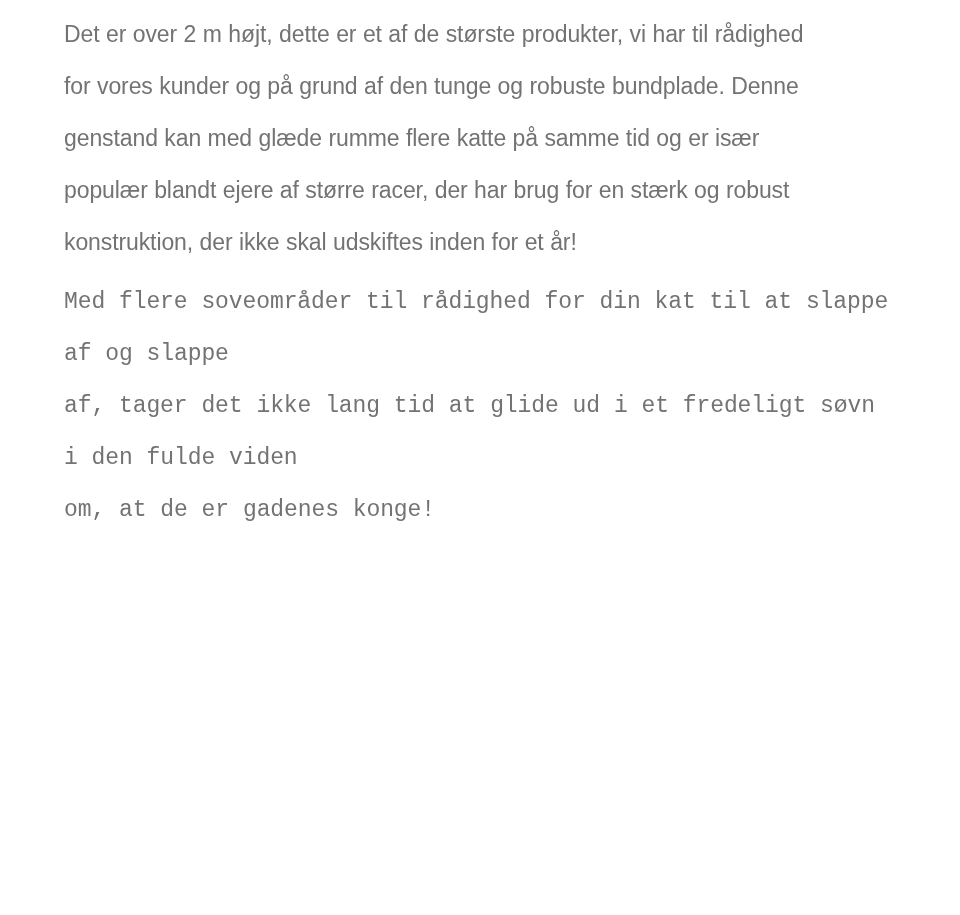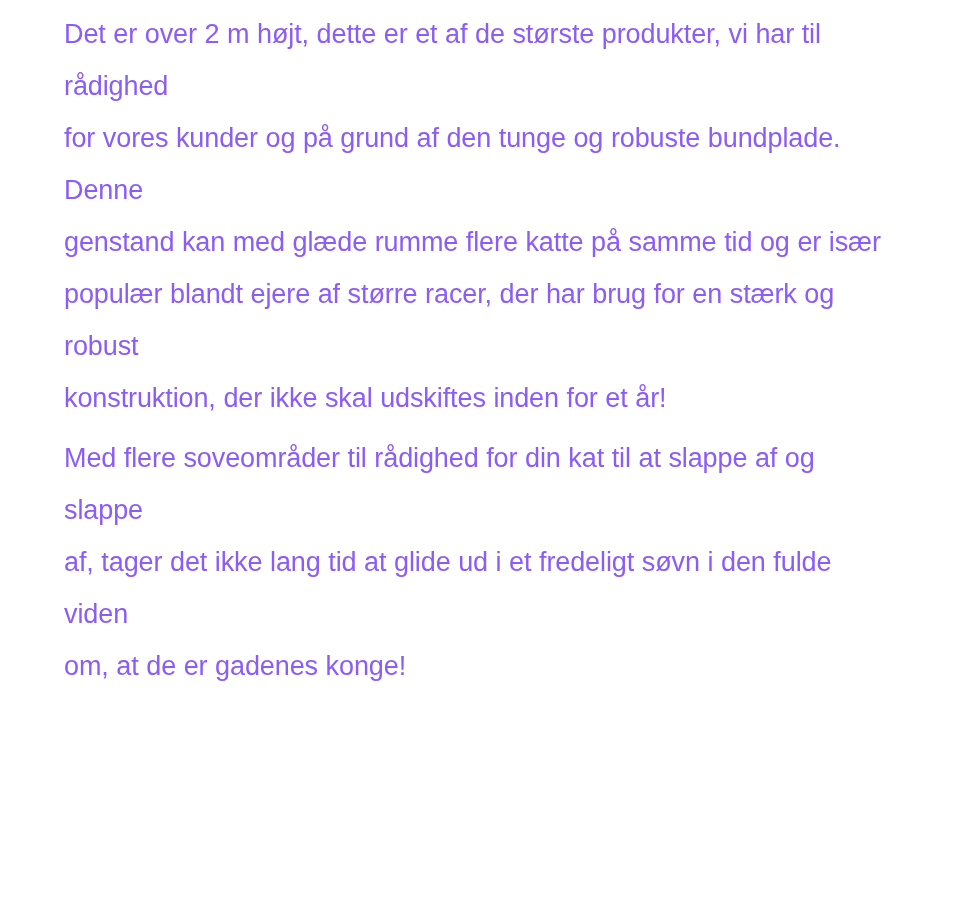--- a/index.html
+++ b/index.html
@@ -25,30 +25,31 @@
   }
   #article {
     position: absolute;
     left: 64px;
     top: 8px;
     width: 830px;
   }
   .para {
     margin: 0 0 8px 0;
     padding: 0;
-    color: #8b5cf6;
-    font-size: 27px;
+    color: #737373;
+    font-size: 23px;
     font-weight: 300;
     line-height: 52px;
     letter-spacing: -0.1px;
     word-spacing: 0.2px;
     white-space: pre-wrap;
   }
   .para:last-child {
     margin-bottom: 0;
+    font-family: Liberation Mono, monospace;
   }
 </style>
 </head>
 <body>
 
 <div id="page">
   <div id="article">
     <p class="para">Det er over 2 m højt, dette er et af de største produkter, vi har til rådighed
 for vores kunder og på grund af den tunge og robuste bundplade. Denne
 genstand kan med glæde rumme flere katte på samme tid og er især

